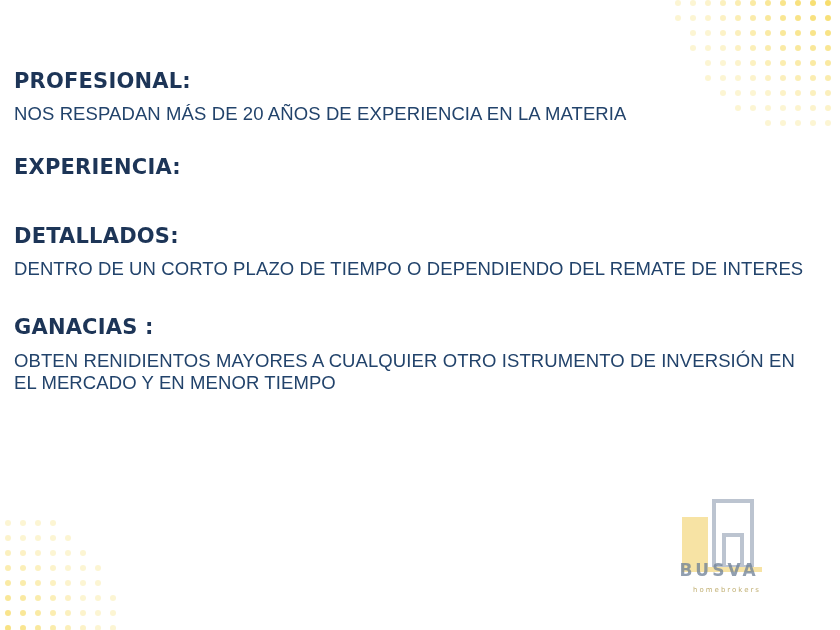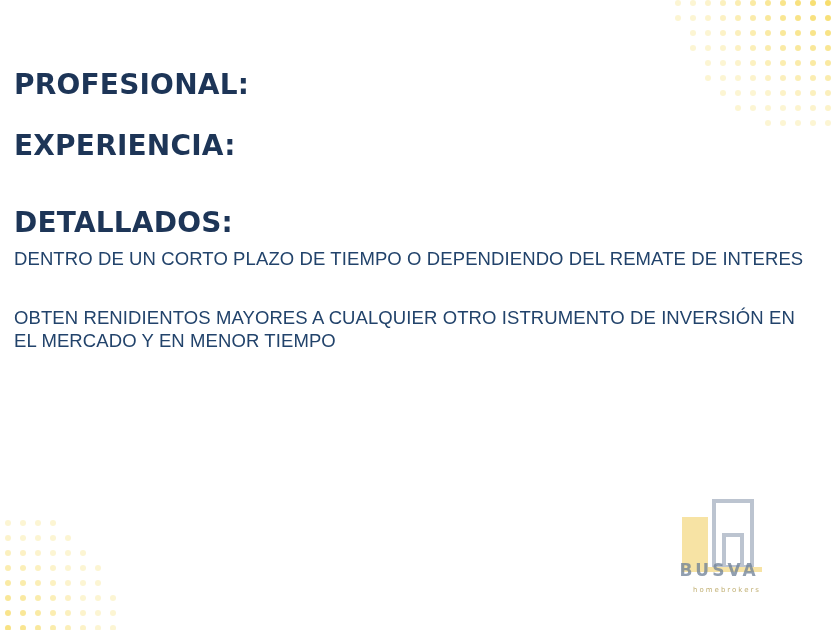--- a/index.html
+++ b/index.html
@@ -65,21 +65,21 @@
     top: 56px;
     left: 14px;
     width: 800px;
   }
   .block {
     margin-bottom: 6px;
   }
   .heading {
     color: #1d3557;
     font-weight: bold;
-    font-size: 28px;
+    font-size: 21px;
     font-family: "DejaVu Sans", sans-serif;
     letter-spacing: 0.2px;
     margin: 0 0 10px 0;
     line-height: 1.1;
   }
   .body-text {
     color: #22436b;
     font-size: 18.5px;
     line-height: 1.22;
     margin: 0;
@@ -270,32 +270,34 @@
       <span style="width: 6px; height: 6px; left: 120px; top: 105px; background: rgb(245, 214, 78); opacity: 0.312816;"></span>
       <span style="width: 6px; height: 6px; left: 135px; top: 105px; background: rgb(245, 214, 78); opacity: 0.25;"></span>
       <span style="width: 6px; height: 6px; left: 150px; top: 105px; background: rgb(245, 214, 78); opacity: 0.25;"></span>
     </div>
 
 
   <div class="content">
 
     <div class="block block-professional">
       <p class="heading">PROFESIONAL:</p>
+      <p class="body-text">NOS RESPADAN MÁS DE 20 AÑOS DE EXPERIENCIA EN LA MATERIA</p>
     </div>
 
     <div class="block block-transparente">
       <p class="heading">EXPERIENCIA:</p>
     </div>
 
     <div class="block block-entregado">
       <p class="heading">DETALLADOS:</p>
       <p class="body-text">DENTRO DE UN CORTO PLAZO DE TIEMPO O  DEPENDIENDO DEL REMATE DE INTERES</p>
     </div>
 
     <div class="block block-ganacias">
+      <p class="heading">GANACIAS :</p>
       <p class="body-text">OBTEN RENIDIENTOS MAYORES A CUALQUIER OTRO ISTRUMENTO DE INVERSIÓN EN EL MERCADO Y EN MENOR TIEMPO</p>
     </div>
 
   </div>
 
   <div class="logo">
     <svg width="130" height="105" viewBox="0 0 130 105" xmlns="http://www.w3.org/2000/svg">
       <rect x="20" y="28" width="26" height="50" fill="#f0c94b"></rect>
       <rect x="52" y="12" width="38" height="66" fill="none" stroke="#7b8ba3" stroke-width="4"></rect>
       <rect x="62" y="46" width="18" height="32" fill="none" stroke="#7b8ba3" stroke-width="4"></rect>

